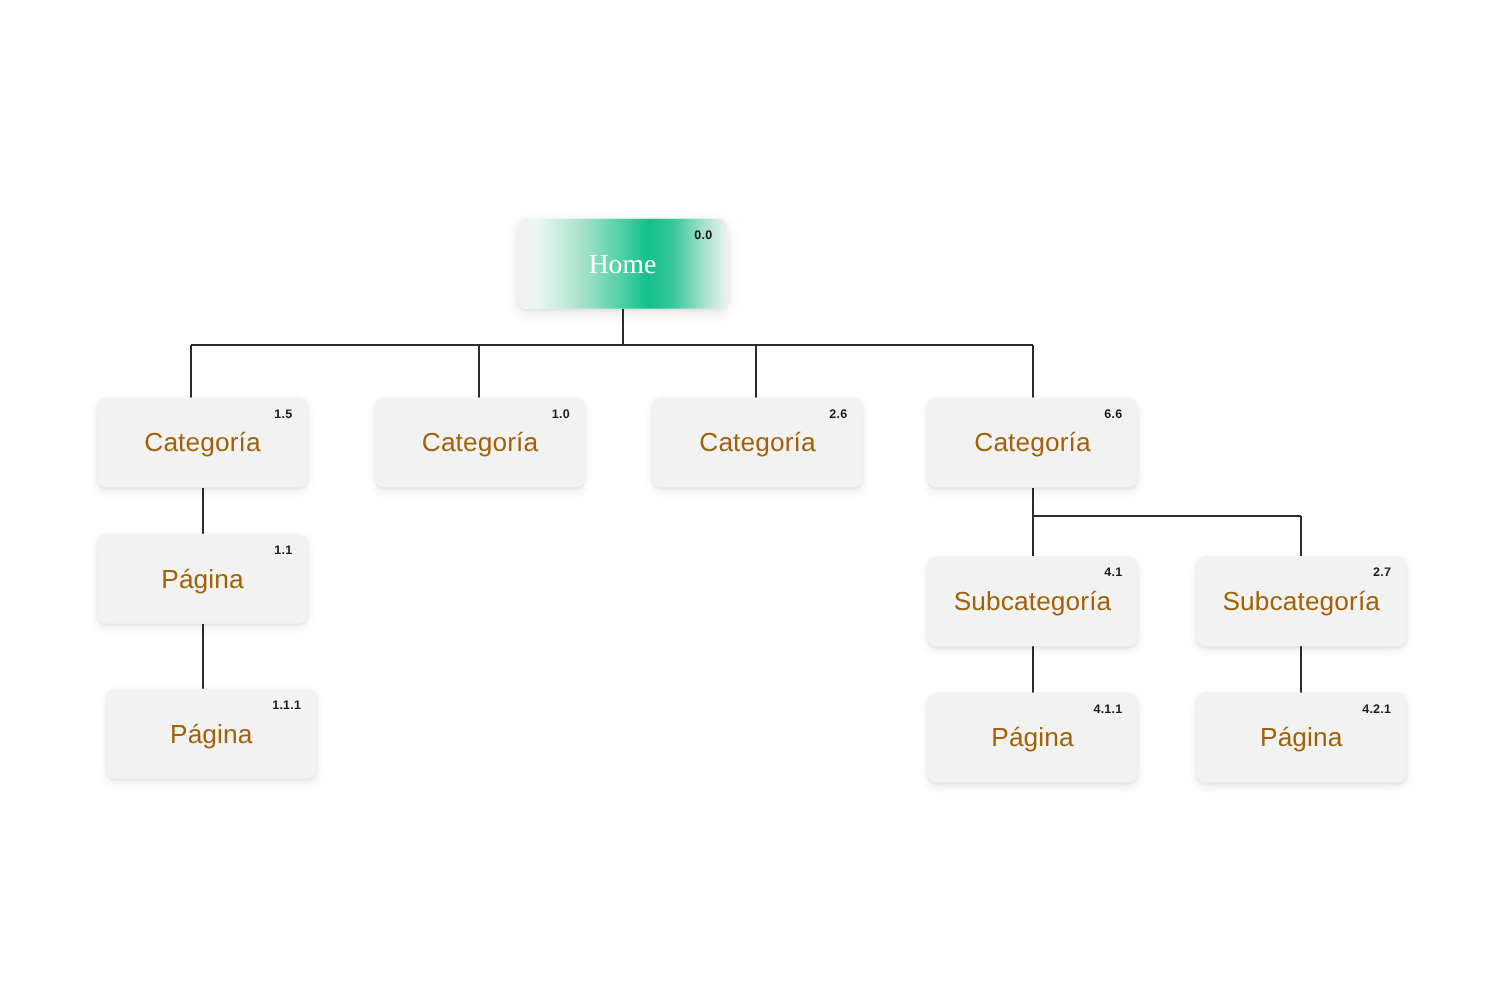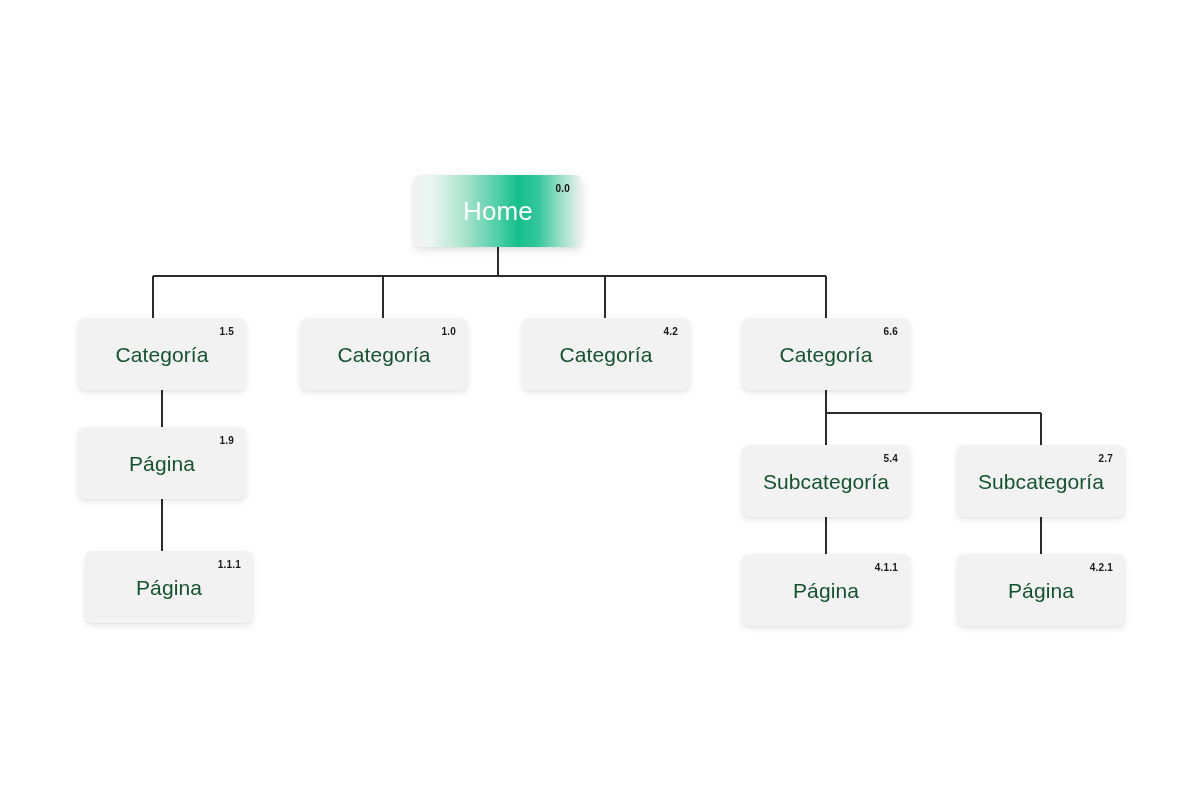--- a/index.html
+++ b/index.html
@@ -40,21 +40,21 @@
     background: #f2f2f2;
     box-shadow: 0 3px 7px rgba(0, 0, 0, 0.085),
                 0 1px 2px rgba(0, 0, 0, 0.05);
     display: flex;
     align-items: center;
     justify-content: center;
   }
 
   .node-label {
     font-size: 21px;
-    color: #14532d;
+    color: #a16207;
     line-height: 1;
     letter-spacing: 0.1px;
     white-space: nowrap;
   }
 
   .node-index {
     position: absolute;
     top: 9px;
     right: 12px;
     font-size: 10px;
@@ -75,21 +75,22 @@
       #14bf8c 62%,
       #35c79c 74%,
       #9fe0ca 88%,
       #eef2f0 100%
     );
     box-shadow: 0 4px 10px rgba(0, 0, 0, 0.10),
                 0 1px 3px rgba(0, 0, 0, 0.06);
   }
   .node.root .node-label {
     color: #ffffff;
-    font-size: 26px;
+    font-size: 22px;
+    font-family: Liberation Serif, serif;
   }
   .node.root .node-index {
     color: #111111;
   }
 </style>
 </head>
 <body>
 
 <div id="sitemap-canvas">
 
@@ -128,41 +129,41 @@
     <span class="node-index">1.5</span>
   </div>
 
   <div class="node" style="left:300px; top:318px; width:168px; height:72px;">
     <span class="node-label">Categoría</span>
     <span class="node-index">1.0</span>
   </div>
 
   <div class="node" style="left:522px; top:318px; width:168px; height:72px;">
     <span class="node-label">Categoría</span>
-    <span class="node-index">4.2</span>
+    <span class="node-index">2.6</span>
   </div>
 
   <div class="node" style="left:742px; top:318px; width:168px; height:72px;">
     <span class="node-label">Categoría</span>
     <span class="node-index">6.6</span>
   </div>
 
   <div class="node" style="left:78px; top:427px; width:168px; height:72px;">
     <span class="node-label">Página</span>
-    <span class="node-index">1.9</span>
+    <span class="node-index">1.1</span>
   </div>
 
   <div class="node" style="left:85px; top:551px; width:168px; height:72px;">
     <span class="node-label">Página</span>
     <span class="node-index">1.1.1</span>
   </div>
 
   <div class="node" style="left:742px; top:445px; width:168px; height:72px;">
     <span class="node-label">Subcategoría</span>
-    <span class="node-index">5.4</span>
+    <span class="node-index">4.1</span>
   </div>
 
   <div class="node" style="left:957px; top:445px; width:168px; height:72px;">
     <span class="node-label">Subcategoría</span>
     <span class="node-index">2.7</span>
   </div>
 
   <div class="node" style="left:742px; top:554px; width:168px; height:72px;">
     <span class="node-label">Página</span>
     <span class="node-index">4.1.1</span>

